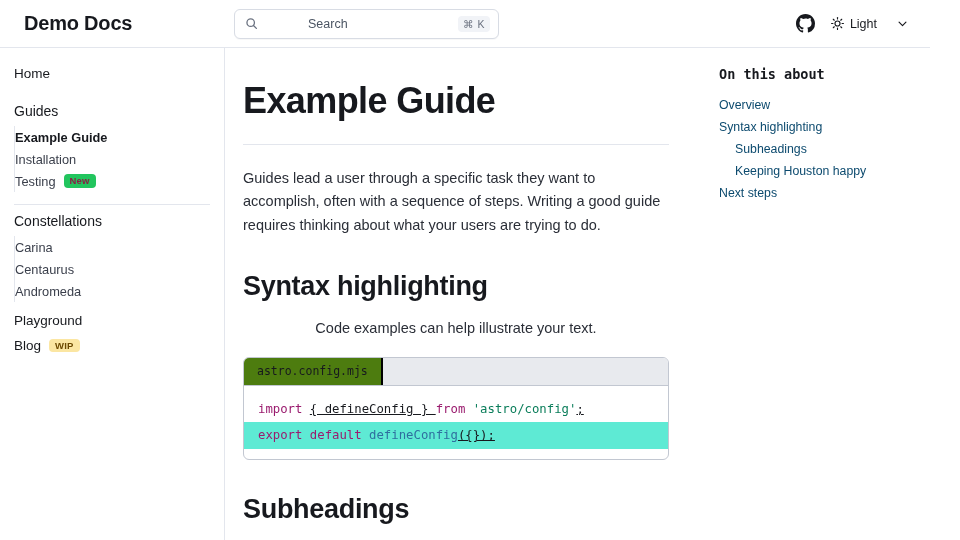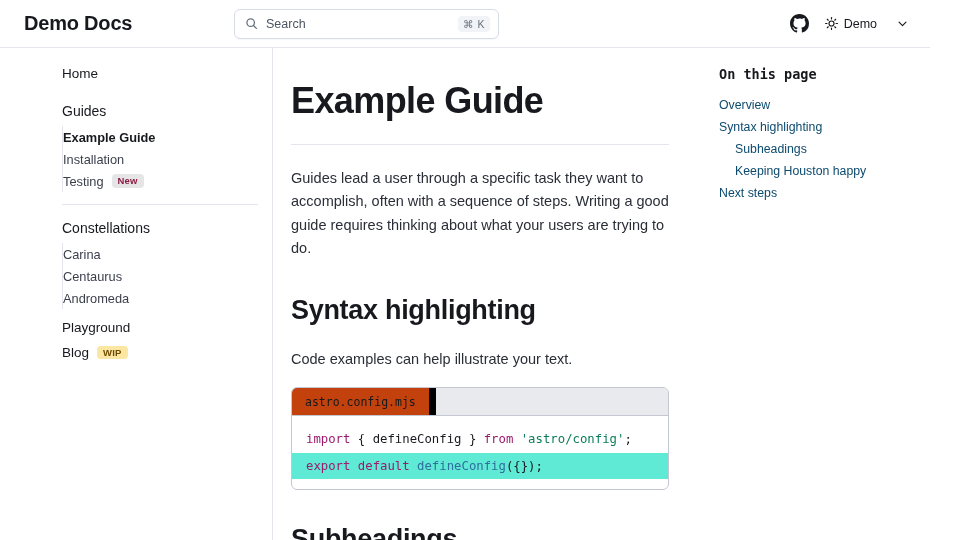--- a/index.html
+++ b/index.html
@@ -37,20 +37,21 @@
     width: 265px;
     height: 30px;
     border: 1px solid #d8dce4;
     border-radius: 6px;
     display: flex;
     align-items: center;
     padding: 0 8px 0 10px;
     background: #fff;
     box-shadow: 0 1px 1px rgba(0,0,0,0.03);
     cursor: text;
+    gap: 42px;
   }
   .search-icon { width: 13px; height: 13px; display:block; color:#6b7280; flex:0 0 13px; }
   .search-placeholder {
     flex: 1;
     font-size: 12.5px;
     color: #4b5563;
     margin-left: 8px;
   }
   .kbd {
     font-size: 10.5px;
@@ -73,21 +74,21 @@
     align-items: center;
     gap: 6px;
     font-size: 12.5px;
     color: #17191e;
     cursor: pointer;
   }
   .sun-icon { width: 13px; height: 13px; display:block; color:#17191e; }
   .chev { width: 11px; height: 11px; display:block; color:#17191e; margin-left: 14px;}
 
   
-  .body { flex: 1; display: flex; min-height: 0; padding-left: 48px; }
+  .body { flex: 1; display: flex; min-height: 0; }
 
   
   .sidebar {
     width: 225px;
     flex: 0 0 225px;
     border-right: 1px solid #e3e6ed;
     padding: 14px 0 0 0;
     overflow: hidden;
   }
   .side-top-link {
@@ -116,21 +117,21 @@
   }
   .side-item.current { font-weight: bold; color: #17191e; }
   .badge {
     font-size: 9.5px;
     font-weight: bold;
     border-radius: 4px;
     padding: 2px 6px;
     line-height: 1;
     letter-spacing: 0.2px;
   }
-  .badge-new { background: #e5e5e5; color: #8b1c44; }
+  .badge-new { background: #22c55e; color: #8b1c44; }
   .badge-wip { background: #fbe6a2; color: #6d4a00; }
   .side-standalone {
     font-size: 13.5px;
     color: #17191e;
     padding: 5px 14px;
     display: flex;
     align-items: center;
     gap: 8px;
     cursor: pointer;
   }
@@ -173,42 +174,42 @@
     overflow: hidden;
     background: #fff;
   }
   .code-tabs {
     display: flex;
     background: #e8eaee;
     height: 28px;
     border-bottom: 1px solid #c2c7d1;
   }
   .code-tab {
-    background: #c2410c;
+    background: #4d7c0f;
     font-family: "DejaVu Sans Mono", monospace;
     font-size: 11.5px;
     color: #17191e;
     padding: 0 13px;
     display: flex;
     align-items: center;
-    border-right: 7px solid #000000;
+    border-right: 2px solid #000000;
     cursor: pointer;
   }
   .code-body {
     font-family: "DejaVu Sans Mono", monospace;
     font-size: 12.3px;
     line-height: 1;
     padding: 10px 0;
   }
   .code-line { padding: 7px 14px; white-space: pre; }
   .code-line.hl { background: #5eead4; }
   .tok-kw { color: #9a1b6e; }
   .tok-fn { color: #2f6f9f; }
   .tok-str { color: #0a7d5a; }
-  .tok-plain { color: #17191e; }
+  .tok-plain { color: #17191e; text-decoration: underline; }
   .bullets { margin: 14px 0 0 0; padding-left: 28px; }
   .bullets li { font-size: 14.5px; line-height: 1.75; color: #2a2e37; }
 
   
   .toc {
     width: 225px;
     flex: 0 0 225px;
     padding: 18px 14px 0 14px;
     overflow: hidden;
   }
@@ -257,21 +258,21 @@
           <circle cx="8" cy="8" r="3.1"></circle>
           <line x1="8" y1="0.7" x2="8" y2="2.4" stroke-linecap="round"></line>
           <line x1="8" y1="13.6" x2="8" y2="15.3" stroke-linecap="round"></line>
           <line x1="0.7" y1="8" x2="2.4" y2="8" stroke-linecap="round"></line>
           <line x1="13.6" y1="8" x2="15.3" y2="8" stroke-linecap="round"></line>
           <line x1="2.8" y1="2.8" x2="4" y2="4" stroke-linecap="round"></line>
           <line x1="12" y1="12" x2="13.2" y2="13.2" stroke-linecap="round"></line>
           <line x1="13.2" y1="2.8" x2="12" y2="4" stroke-linecap="round"></line>
           <line x1="4" y1="12" x2="2.8" y2="13.2" stroke-linecap="round"></line>
         </svg>
-        <span>Demo</span>
+        <span>Light</span>
         <svg class="chev" viewBox="0 0 16 16" fill="none" stroke="currentColor" stroke-width="1.7">
           <polyline points="3,6 8,11 13,6" stroke-linecap="round" stroke-linejoin="round"></polyline>
         </svg>
       </div>
     </div>
   </div>
 
   <div class="body">
 
     <nav class="sidebar">
@@ -287,21 +288,21 @@
             <span>Installation</span>
           </div>
           <div class="side-item">
             <span>Testing</span>
             <span class="badge badge-new">New</span>
           </div>
         </div>
         <div class="divider-line" style="margin-left:0;margin-right:0;"></div>
       </div>
 
-      <div class="side-group" style="margin-top:15px;">
+      <div class="side-group" style="margin-top:8px;">
         <div class="side-group-title">Constellations</div>
         <div class="side-group-items">
           <div class="side-item">
             <span>Carina</span>
           </div>
           <div class="side-item">
             <span>Centaurus</span>
           </div>
           <div class="side-item">
             <span>Andromeda</span>
@@ -318,42 +319,42 @@
       </div>
     </nav>
 
     <main class="main">
       <div class="main-inner">
         <h1 class="page-title">Example Guide</h1>
 
         <p class="para">Guides lead a user through a specific task they want to accomplish, often with a sequence of steps. Writing a good guide requires thinking about what your users are trying to do.</p>
 
         <h2 class="h2">Syntax highlighting</h2>
-        <p class="para" style="margin-top:22px;">Code examples can help illustrate your text.</p>
+        <p class="para" style="margin-top:15px;text-align:center;">Code examples can help illustrate your text.</p>
 
         <div class="code-block">
           <div class="code-tabs">
             <div class="code-tab">astro.config.mjs</div>
           </div>
           <div class="code-body">
             <div class="code-line"><span class="tok-kw">import </span><span class="tok-plain">{ defineConfig } </span><span class="tok-kw">from </span><span class="tok-str">'astro/config'</span><span class="tok-plain">;</span></div>
             <div class="code-line hl"><span class="tok-kw">export default </span><span class="tok-fn">defineConfig</span><span class="tok-plain">({});</span></div>
           </div>
         </div>
 
         <h2 class="h2">Subheadings</h2>
         <ul class="bullets">
           <li></li>
 
         </ul>
       </div>
     </main>
 
     <aside class="toc">
-      <div class="toc-title">On this page</div>
+      <div class="toc-title">On this about</div>
       <div class="toc-item">Overview</div>
       <div class="toc-item">Syntax highlighting</div>
       <div class="toc-item lvl3">Subheadings</div>
       <div class="toc-item lvl3">Keeping Houston happy</div>
       <div class="toc-item">Next steps</div>
     </aside>
 
   </div>
 </div>
 

